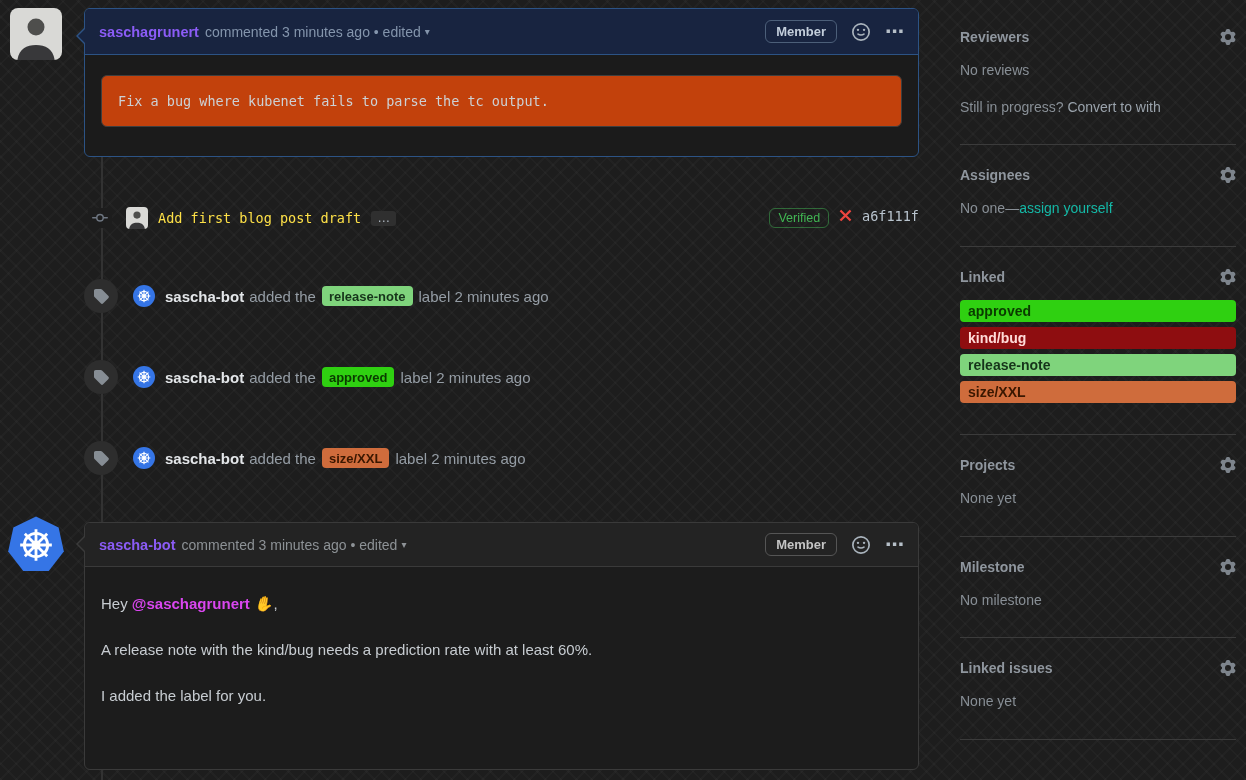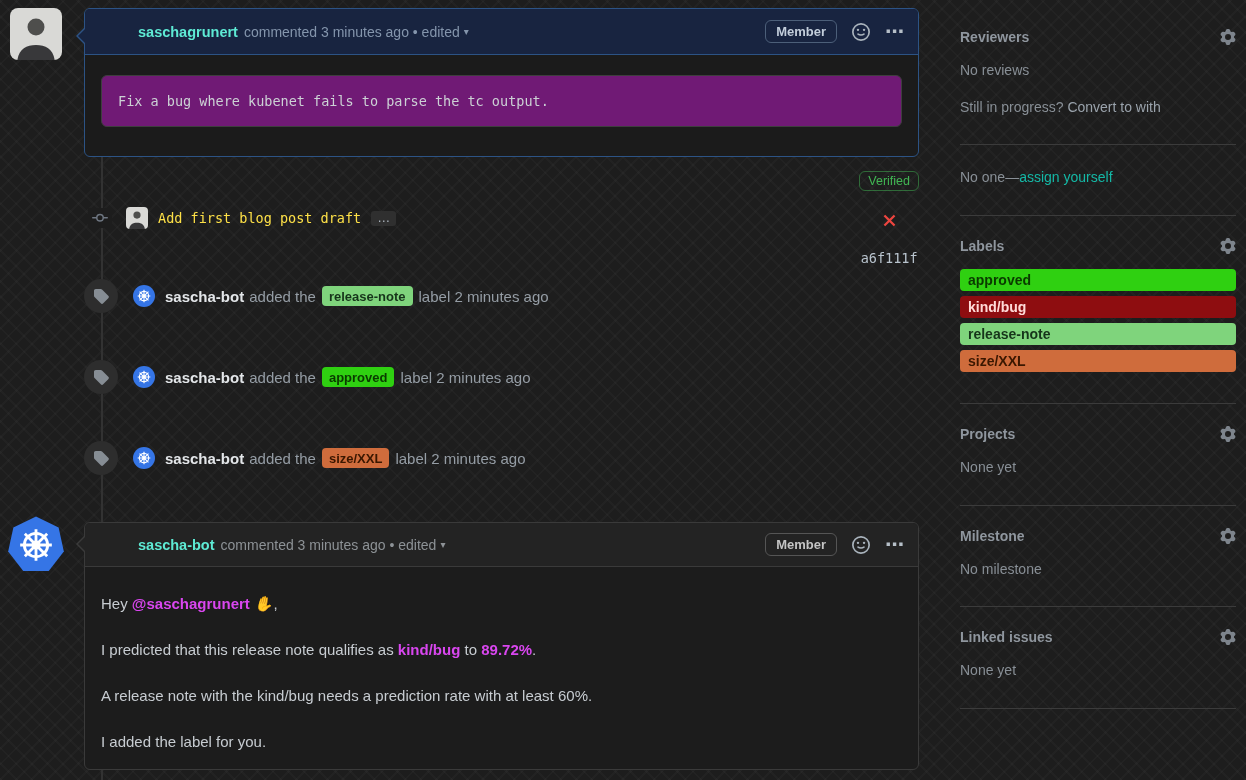--- a/index.html
+++ b/index.html
@@ -26,54 +26,54 @@
   .mini-bot { width:22px; height:22px; border-radius:50%; background:#3575e6; display:flex; align-items:center; justify-content:center; flex:0 0 auto; }
   .mini-photo { width:22px; height:22px; border-radius:4px; overflow:hidden; flex:0 0 auto; }
 
   
   .comment { position:absolute; left:84px; width:835px; border:1px solid; border-radius:6px; }
   .c1 { top:8px; height:149px; border-color:#2c5385; background:#1b1b1b; }
   .c2 { top:522px; height:248px; border-color:#3a3a3a; background:#1c1c1c; }
   .hdr { display:flex; align-items:center; padding:0 14px; border-radius:5px 5px 0 0; border-bottom:1px solid; }
   .c1 .hdr { height:46px; background:#182440; border-color:#2c5385; }
   .c2 .hdr { height:44px; background:#232323; border-color:#3a3a3a; }
-  .hdr .author { font-weight:bold; font-size:14.5px; color:#5eead4; margin-right:6px;margin-left:39px; }
+  .hdr .author { font-weight:bold; font-size:14.5px; color:#8b5cf6; margin-right:6px; }
   .hdr .meta { font-size:14px; }
   .c1 .meta { color:#8495ac; }
   .c2 .meta { color:#8d9296; }
   .hdr .caret { font-size:10px; margin-left:4px; }
   .c1 .caret { color:#8495ac; }
   .c2 .caret { color:#8d9296; }
   .hdr .right { margin-left:auto; display:flex; align-items:center; gap:15px; }
   .member { border:1px solid; border-radius:6px; padding:3px 10px; font-size:13px; font-weight:bold; }
   .c1 .member { color:#c3cedb; border-color:#4c5f79; }
   .c2 .member { color:#c4c4c4; border-color:#555; }
   .smiley { color:#a9b3bc; }
   .kebab { color:#b6bfc8; font-size:19px; font-weight:bold; line-height:10px; }
 
   .codeblock {
-    margin:20px 16px 16px; background:#701a75; border:1px solid #3e3e3e; border-radius:6px;
+    margin:20px 16px 16px; background:#c2410c; border:1px solid #3e3e3e; border-radius:6px;
     padding:17px 16px; font-family:"DejaVu Sans Mono","Liberation Mono",monospace;
     font-size:13.5px; color:#ccd1d5; white-space:pre;
   }
 
   .bubble-caret { position:absolute; width:0; height:0; }
   .bc-out { border:9px solid transparent; border-right-width:9px; border-left:0; left:-9px; }
   .bc-in  { border:8px solid transparent; border-right-width:8px; border-left:0; left:-7.5px; }
   .c1 .bc-out { top:18px; border-right-color:#2c5385; }
   .c1 .bc-in  { top:19px; border-right-color:#182440; }
   .c2 .bc-out { top:12px; border-right-color:#3a3a3a; }
   .c2 .bc-in  { top:13px; border-right-color:#232323; }
 
   
   .commit-row { position:absolute; left:84px; top:202px; width:835px; height:32px; display:flex; align-items:center; }
   .commit-glyph { margin:0 14px 0 4px; background:#1d1d1d; padding:2px 0; }
   .commit-msg { font-family:"DejaVu Sans Mono","Liberation Mono",monospace; font-size:13.5px; color:#fde047; margin:0 10px 0 10px; }
   .expander { background:#2f2f2f; border-radius:3px; color:#adb6bf; font-size:13px; line-height:8px; padding:3px 6px 7px; height:15px; }
-  .commit-right { margin-left:auto; display:flex; align-items:center; gap:22px;flex-direction:column; }
+  .commit-right { margin-left:auto; display:flex; gap:9px; }
   .verified { color:#41b653; border:1px solid rgba(65,182,83,0.5); border-radius:6px; padding:2px 8px; font-size:12.5px; }
   .sha { font-family:"DejaVu Sans Mono","Liberation Mono",monospace; font-size:13.5px; color:#b9c4ce; }
 
   
   .event { position:absolute; left:84px; width:835px; height:34px; display:flex; align-items:center; }
   .ev-circle { width:34px; height:34px; border-radius:50%; background:#2d2d2d; display:flex; align-items:center; justify-content:center; margin-right:15px; flex:0 0 auto; }
   .ev-text { font-size:15px; color:#959da5; display:flex; align-items:center; }
   .ev-text .actor { font-weight:bold; color:#e3e6e9; margin:0 5px 0 10px; }
   .badge { display:inline-block; border-radius:4px; padding:2.5px 7px; font-size:13px; font-weight:bold; margin:0 6px; }
 
@@ -263,26 +263,20 @@
           </svg>
         </span>
       <span class="kebab">⋯</span>
     </div>
   </div>
   <div class="body">
     <p>
       <span>Hey</span>
       <b><a>@saschagrunert</a></b><span class="wave">✋</span><span>,</span>
     </p>
-    <p>
-      <span>I predicted that this release note qualifies as</span>
-      <b>kind/bug</b>
-      <span>to</span>
-      <b>89.72%</b><span>.</span>
-    </p>
     <p>A release note with the kind/bug needs a prediction rate with at least 60%.</p>
     <p>I added the label for you.</p>
   </div>
 </div>
 
 <div class="sidebar">
 
   <div class="side-section first">
     <div class="side-head">
       <span class="side-title">Reviewers</span>
@@ -293,26 +287,34 @@
         </span>
     </div>
     <div class="side-text">No reviews</div>
     <div class="side-text">
       <span>Still in progress?</span>
       <a class="side-link">Convert to with</a>
     </div>
   </div>
 
   <div class="side-section">
+    <div class="side-head">
+      <span class="side-title">Assignees</span>
+      <span class="gear">
+          <svg width="16" height="16">
+            <use href="#i-gear"></use>
+          </svg>
+        </span>
+    </div>
     <div class="side-text"><span>No one—</span><a class="side-link" style="color:#14b8a6">assign yourself</a></div>
   </div>
 
   <div class="side-section">
     <div class="side-head">
-      <span class="side-title">Labels</span>
+      <span class="side-title">Linked</span>
       <span class="gear">
           <svg width="16" height="16">
             <use href="#i-gear"></use>
           </svg>
         </span>
     </div>
     <a class="side-label" style="display:block;background:#2fd011;color:#0a3a00;">approved</a>
     <a class="side-label" style="display:block;background:#8e0d10;color:#ffdbd8;">kind/bug</a>
     <a class="side-label" style="display:block;background:#7fd47c;color:#16341a;">release-note</a>
     <a class="side-label" style="display:block;background:#cf6c3c;color:#3a1700;">size/XXL</a>

